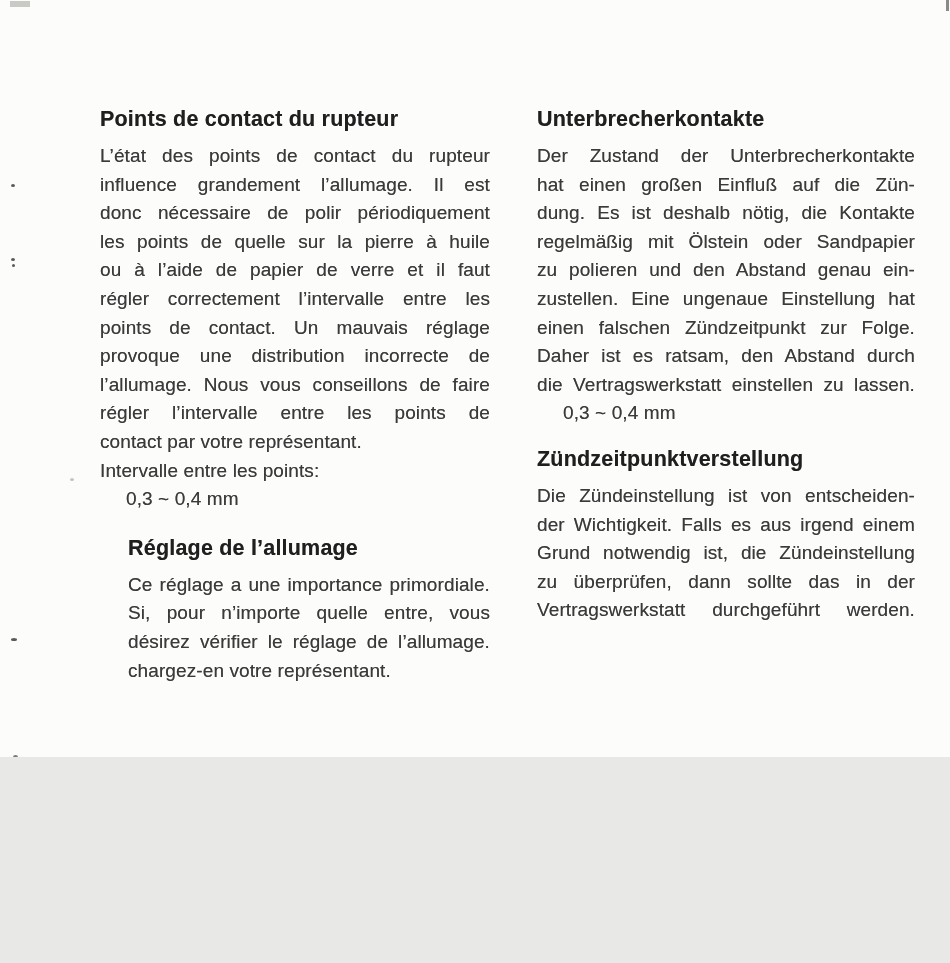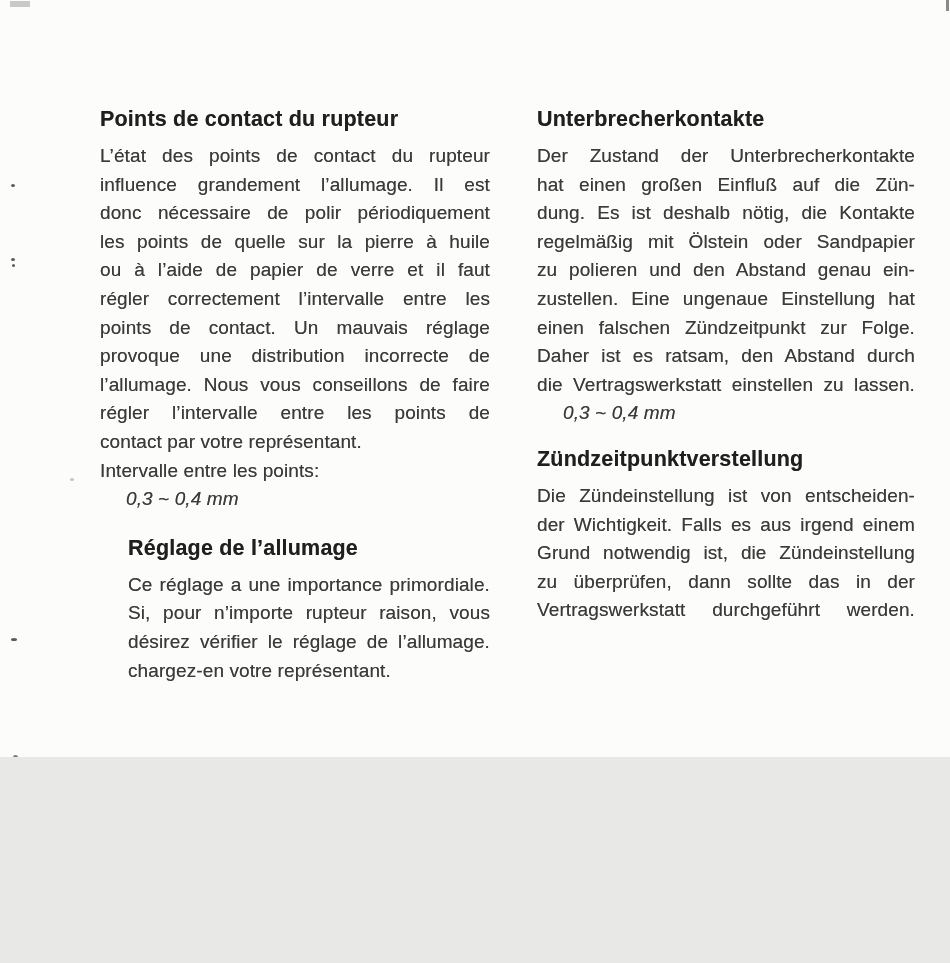--- a/index.html
+++ b/index.html
@@ -46,21 +46,21 @@
     text-align: justify;
     overflow: hidden;
     height: 28.6px;
   }
   .line.j::after {
     content: "";
     display: inline-block;
     width: 100%;
     height: 0;
   }
-  .line.indent { padding-left: 26px; font-style: italic; }
+  .line.indent { padding-left: 26px; }
   .footer {
     position: absolute;
     left: 0;
     top: 884px;
     width: 100%;
     text-align: center;
     padding-left: 58px;
     box-sizing: border-box;
     font-size: 19px;
     letter-spacing: 1px;
@@ -107,21 +107,21 @@
         <div class="line j">régler l’intervalle entre les points de</div>
         <div class="line">contact par votre représentant.</div>
         <div class="line">Intervalle entre les points:</div>
         <div class="line indent">0,3 ~ 0,4 mm</div>
       </div>
     </section>
     <section class="section-2-left">
       <h2 class="heading">Réglage de l’allumage</h2>
       <div class="body">
         <div class="line j">Ce réglage a une importance primordiale.</div>
-        <div class="line j">Si, pour n’importe rupteur raison, vous</div>
+        <div class="line j">Si, pour n’importe quelle entre, vous</div>
         <div class="line j">désirez vérifier le réglage de l’allumage.</div>
         <div class="line">chargez-en votre représentant.</div>
       </div>
     </section>
   </div>
 
   <div class="col col-right">
     <section>
       <h2 class="heading">Unterbrecherkontakte</h2>
       <div class="body">

